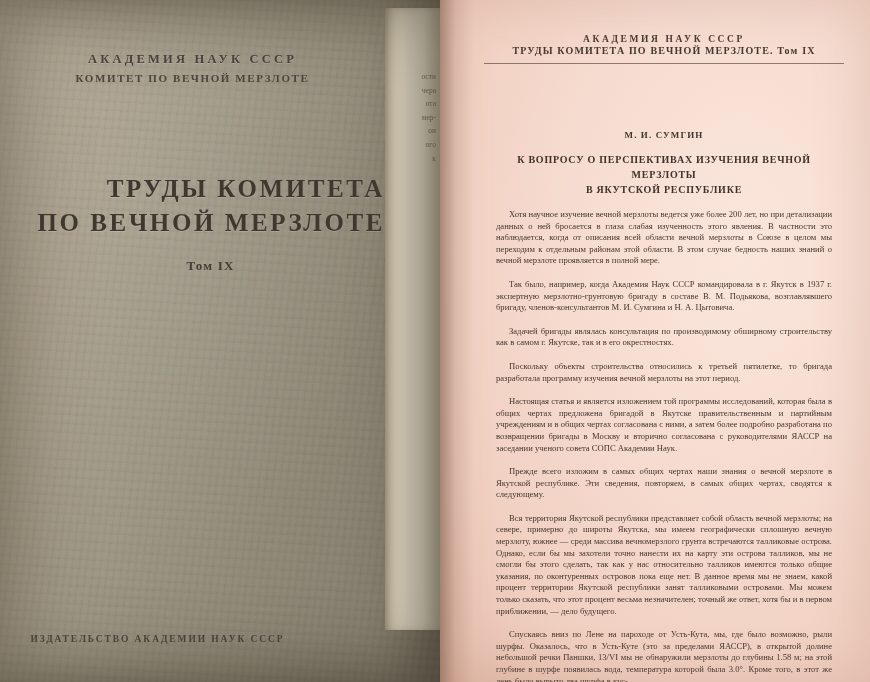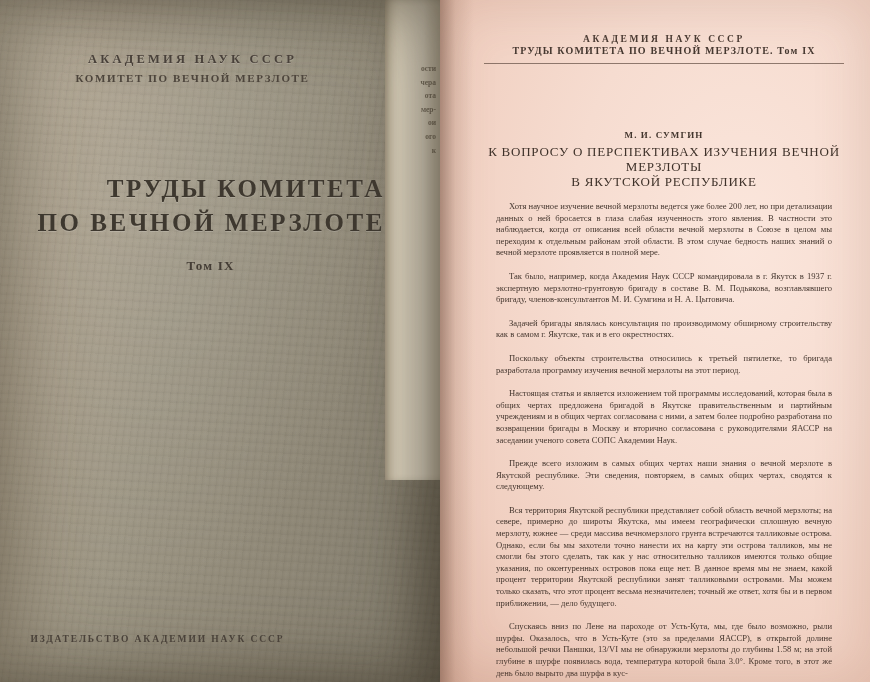--- a/index.html
+++ b/index.html
@@ -43,27 +43,26 @@
   .cover-vignette {
     position: absolute;
     inset: 0;
     box-shadow: inset 0 0 70px 18px rgba(60,52,38,0.38),
                 inset -28px 0 48px -10px rgba(40,34,24,0.42);
     pointer-events: none;
   }
   
   .cover-edge {
     position: absolute;
-    top: 0; right: 0;
+    top: 8px; right: 0;
     width: 55px;
-    height: 480px;
+    height: 622px;
     background: linear-gradient(90deg, #cfc4ad 0%, #e6ddc8 30%, #efe7d5 70%, #d7cdb7 100%);
     box-shadow: inset 6px 0 10px -4px rgba(50,40,25,0.45);
     overflow: hidden;
-    font-weight: bold;
   }
   .edge-lines {
     position: absolute;
     top: 62px;
     right: 4px;
     width: 40px;
     text-align: right;
     font-family: "Liberation Serif", serif;
     font-size: 7.5px;
     line-height: 13.6px;
@@ -199,25 +198,25 @@
   .author {
     margin-top: 66px;
     text-align: center;
     font-family: "Liberation Serif", serif;
     font-size: 9px;
     font-weight: bold;
     letter-spacing: 1.1px;
     color: #43362e;
   }
   .article-title {
-    margin-top: 4px;
-    text-align: center;
-    font-family: "Liberation Serif", serif;
-    font-size: 13px;
-    font-weight: normal;
+    margin-top: 12px;
+    text-align: center;
+    font-family: "Liberation Serif", serif;
+    font-size: 10px;
+    font-weight: bold;
     letter-spacing: 0.75px;
     line-height: 15px;
     color: #3f322a;
   }
   .body-text {
     margin-top: 12px;
     font-family: "Liberation Serif", serif;
     font-size: 8.6px;
     line-height: 11.6px;
     color: #43352d;

